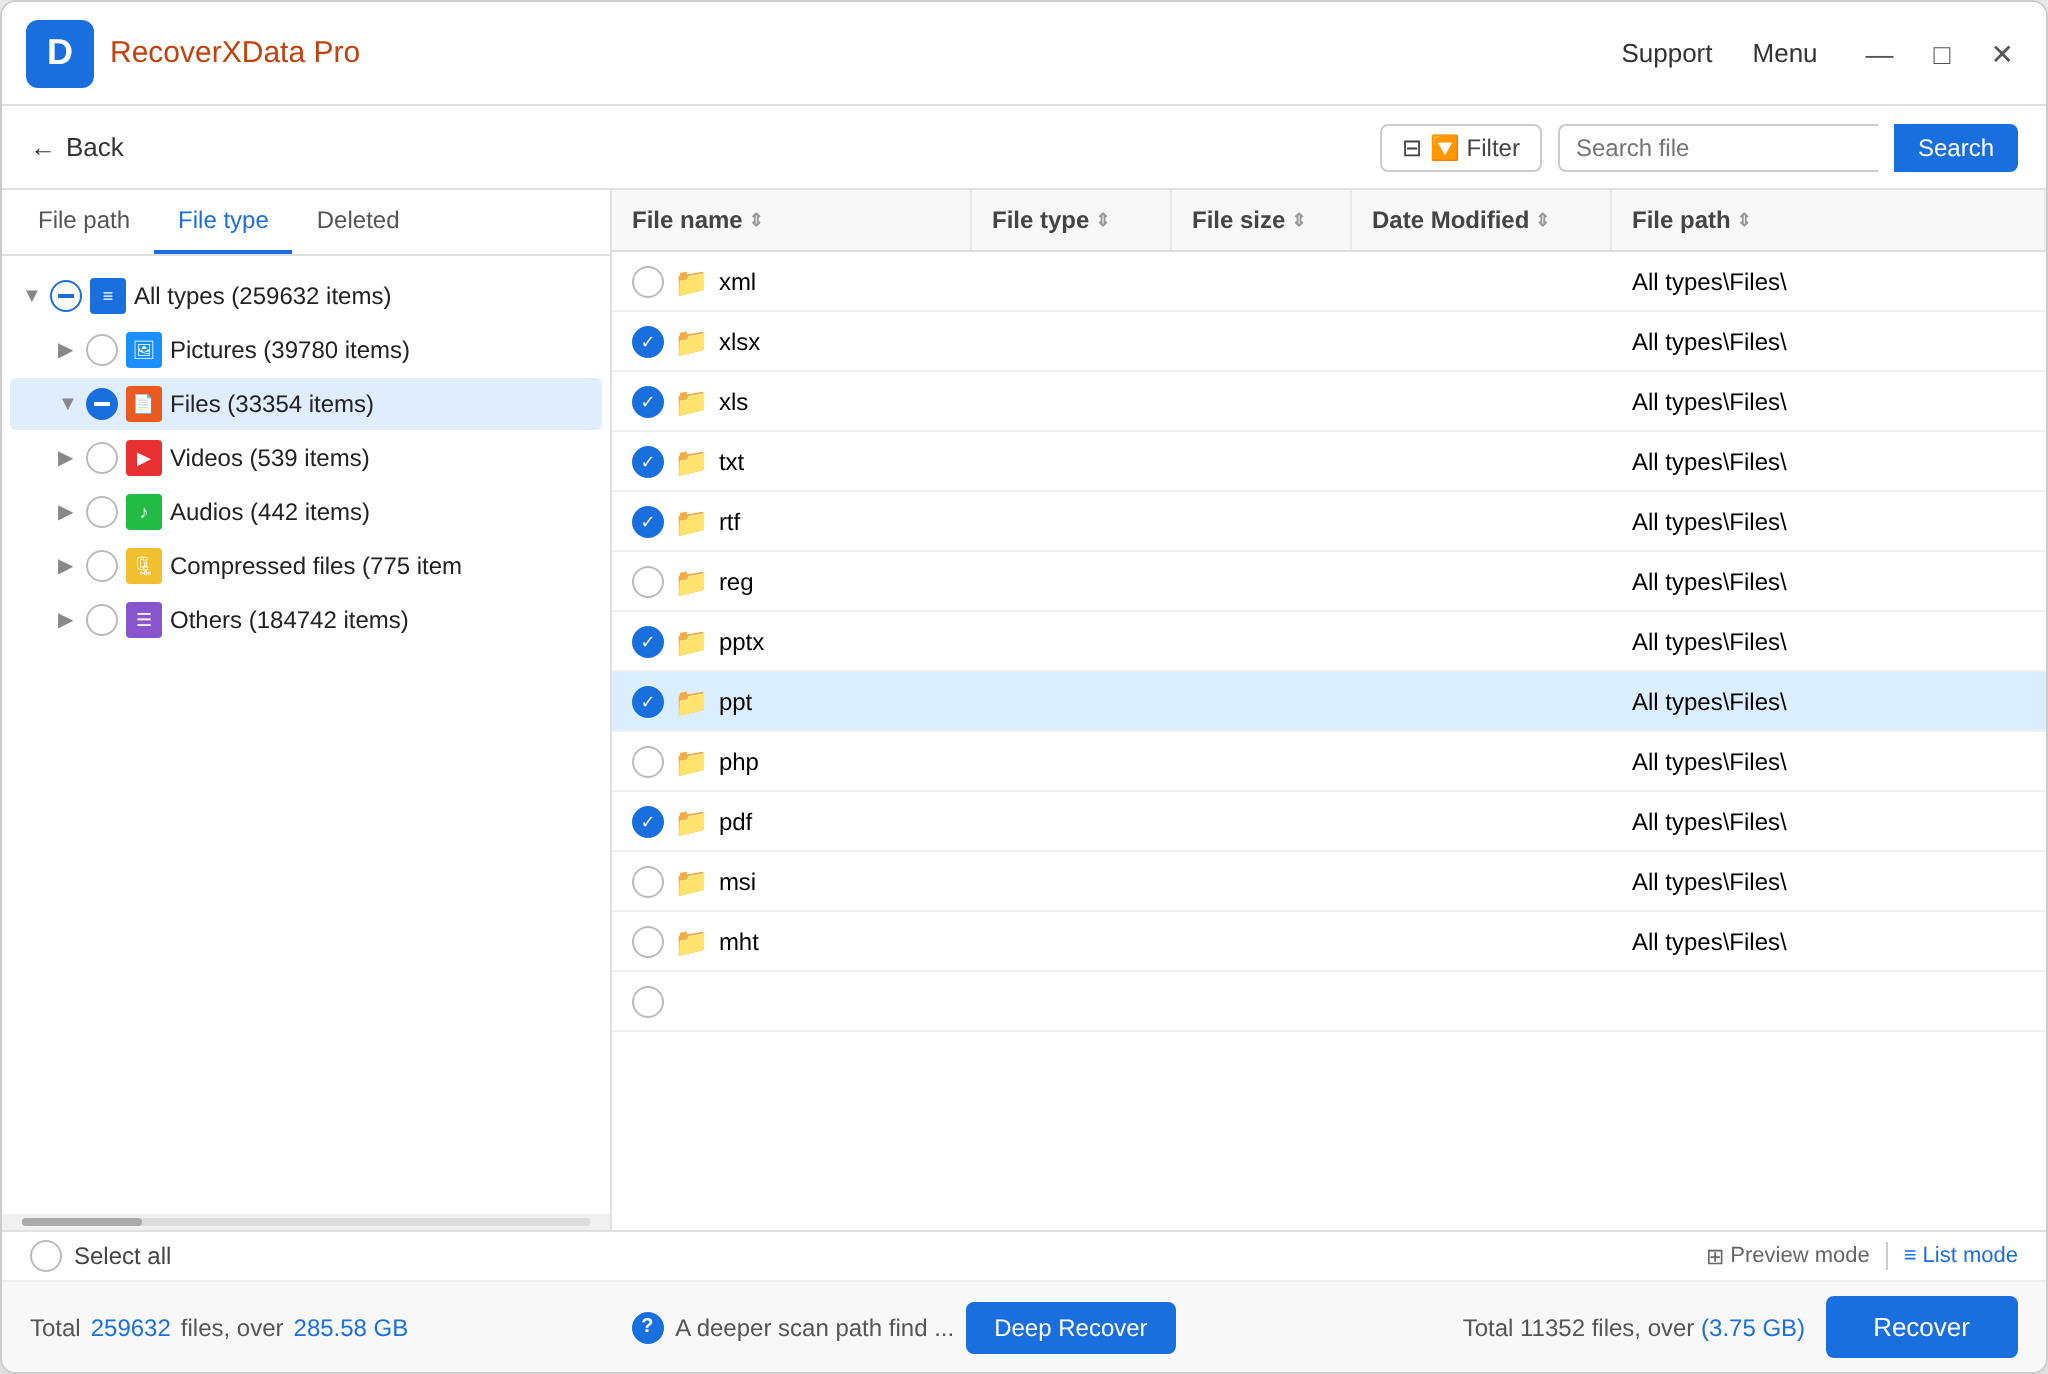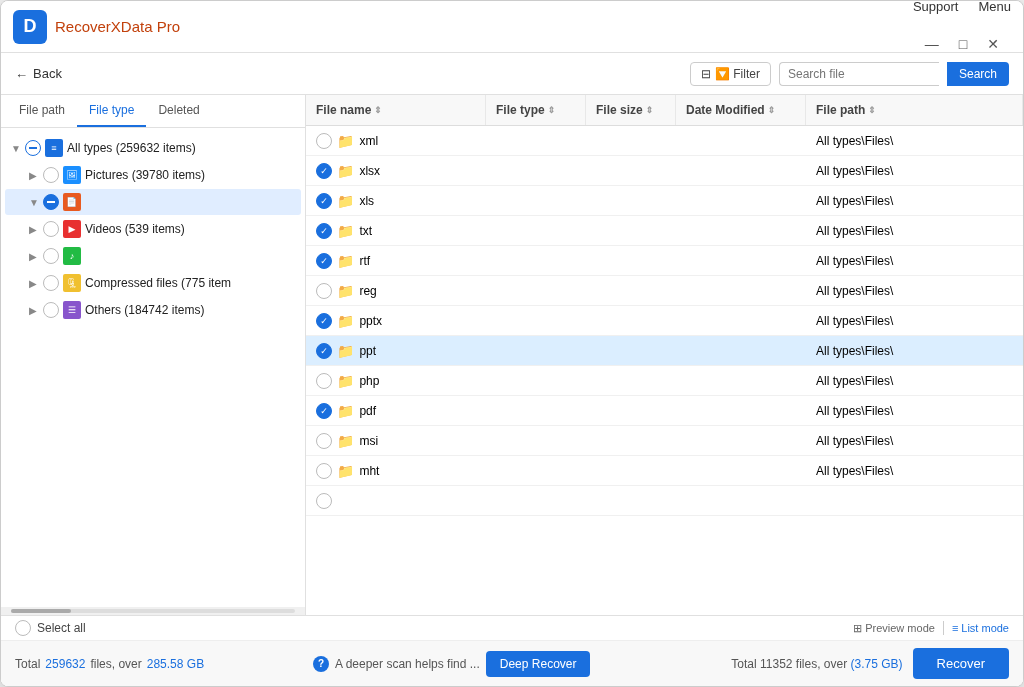--- a/index.html
+++ b/index.html
@@ -44,21 +44,20 @@
     }
     .app-title {
       font-size: 15px;
       font-weight: 500;
       color: #c2410c;
     }
     .title-right {
       display: flex;
       align-items: center;
       gap: 20px;
-      flex-direction: column;
     }
     .title-menu-items {
       display: flex;
       gap: 20px;
     }
     .title-menu-item {
       font-size: 13px;
       color: #333;
       cursor: pointer;
     }
@@ -334,33 +333,35 @@
           <span style="width:18px;height:18px;background:#1a8fff;border-radius:2px;display:inline-flex;align-items:center;justify-content:center;margin-right:4px;font-size:9px;color:white;flex-shrink:0;">🖼</span>
           <span class="tree-label">Pictures (39780 items)</span>
         </div>
 
         <div class="tree-item selected" style="padding-left: 24px;">
           <span class="tree-arrow">▼</span>
           <span style="width:16px;height:16px;border:1px solid #1a6fde;border-radius:50%;background:#1a6fde;display:inline-flex;align-items:center;justify-content:center;margin-right:4px;flex-shrink:0;">
             <span style="width:8px;height:2px;background:white;display:block;"></span>
           </span>
           <span style="width:18px;height:18px;background:#e85a20;border-radius:2px;display:inline-flex;align-items:center;justify-content:center;margin-right:4px;font-size:9px;color:white;flex-shrink:0;">📄</span>
+          <span class="tree-label">Files (33354 items)</span>
         </div>
 
         <div class="tree-item" style="padding-left: 24px;">
           <span class="tree-arrow">▶</span>
           <span style="width:16px;height:16px;border:1px solid #bbb;border-radius:50%;display:inline-flex;align-items:center;justify-content:center;margin-right:4px;flex-shrink:0;"></span>
           <span style="width:18px;height:18px;background:#e83030;border-radius:2px;display:inline-flex;align-items:center;justify-content:center;margin-right:4px;font-size:9px;color:white;flex-shrink:0;">▶</span>
           <span class="tree-label">Videos (539 items)</span>
         </div>
 
         <div class="tree-item" style="padding-left: 24px;">
           <span class="tree-arrow">▶</span>
           <span style="width:16px;height:16px;border:1px solid #bbb;border-radius:50%;display:inline-flex;align-items:center;justify-content:center;margin-right:4px;flex-shrink:0;"></span>
           <span style="width:18px;height:18px;background:#22bb44;border-radius:2px;display:inline-flex;align-items:center;justify-content:center;margin-right:4px;font-size:9px;color:white;flex-shrink:0;">♪</span>
+          <span class="tree-label">Audios (442 items)</span>
         </div>
 
         <div class="tree-item" style="padding-left: 24px;">
           <span class="tree-arrow">▶</span>
           <span style="width:16px;height:16px;border:1px solid #bbb;border-radius:50%;display:inline-flex;align-items:center;justify-content:center;margin-right:4px;flex-shrink:0;"></span>
           <span style="width:18px;height:18px;background:#f0c030;border-radius:2px;display:inline-flex;align-items:center;justify-content:center;margin-right:4px;font-size:9px;color:white;flex-shrink:0;">🗜</span>
           <span class="tree-label">Compressed files (775 item</span>
         </div>
 
         <div class="tree-item" style="padding-left: 24px;">
@@ -581,21 +582,21 @@
 
     <div class="status-bar">
       <div class="status-left">
         <span>Total</span>
         <span class="blue-text">259632</span>
         <span>files, over</span>
         <span class="blue-text">285.58 GB</span>
       </div>
       <div class="status-center">
         <span class="help-icon">?</span>
-        <span>A deeper scan helps find ...</span>
+        <span>A deeper scan path find ...</span>
         <button class="deep-recover-btn">Deep Recover</button>
       </div>
       <div class="status-right">
         <span>
           <span>Total 11352 files, over</span>
           <span class="blue-text">(3.75 GB)</span>
         </span>
         <button class="recover-btn">Recover</button>
       </div>
     </div>

